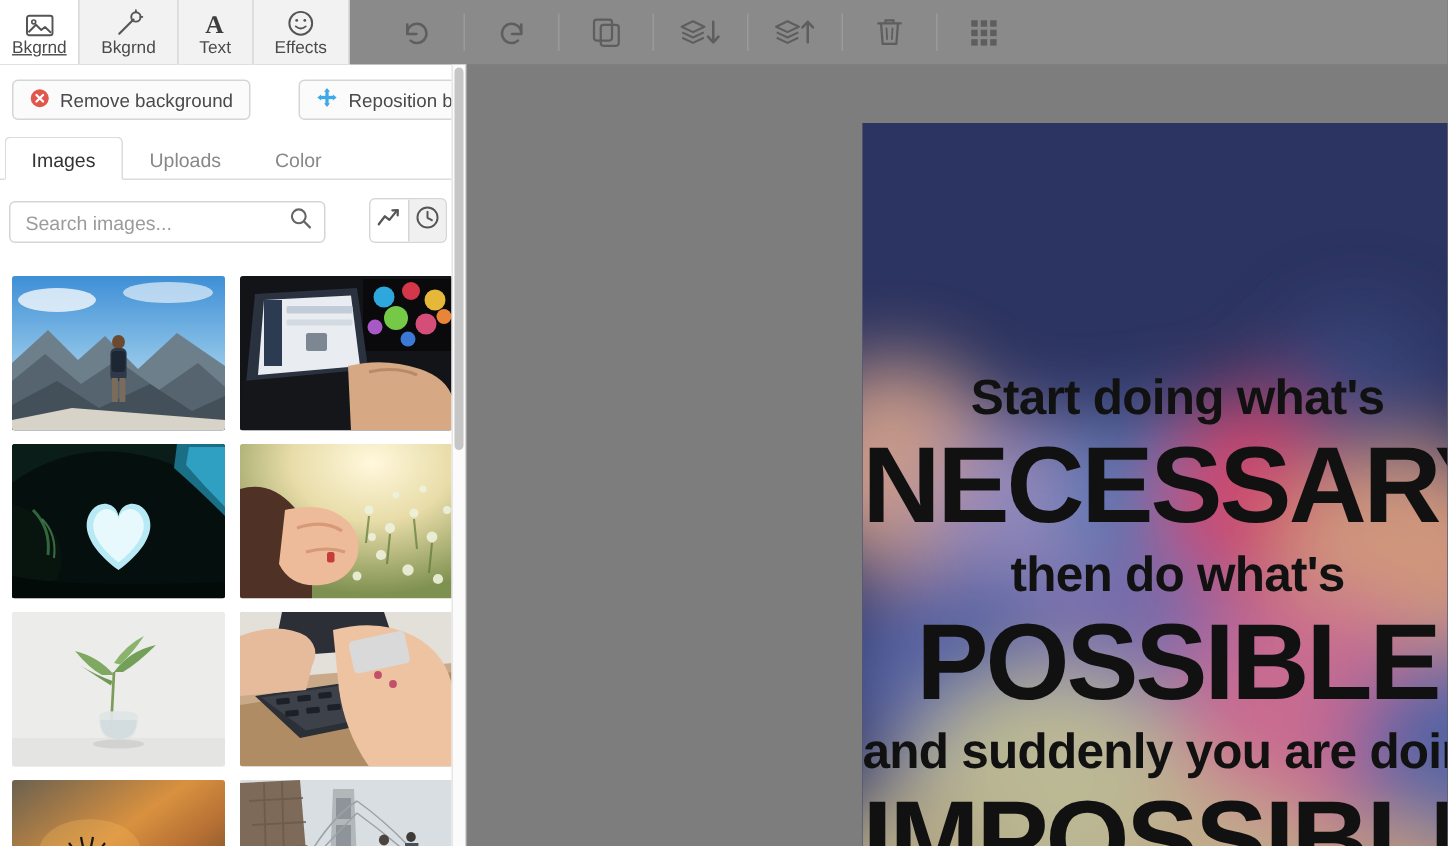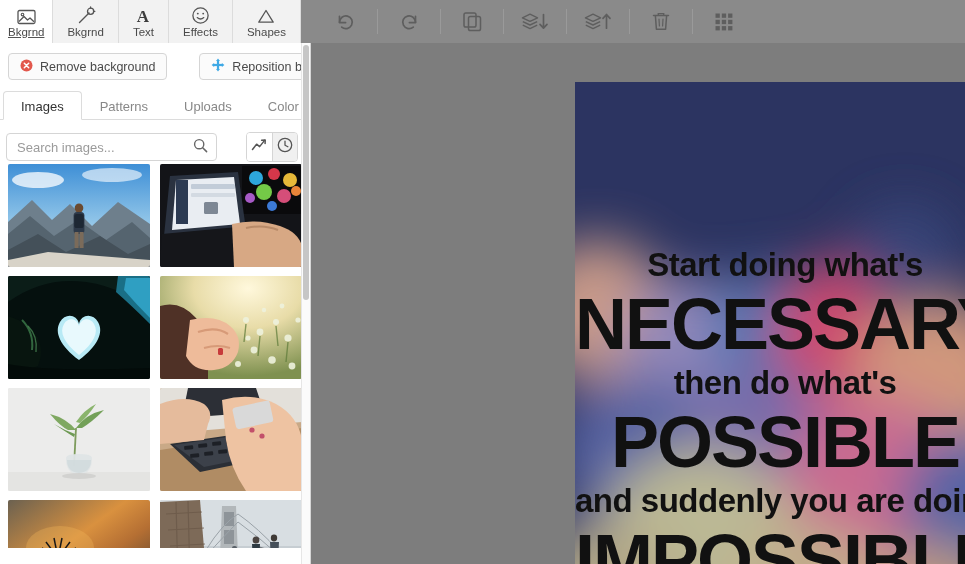--- a/index.html
+++ b/index.html
@@ -59,21 +59,21 @@
   }
   .subtab {
     padding:0 17px; height:29px; line-height:29px; font-size:13px; color:#888;
     cursor:pointer; border:1px solid transparent; border-bottom:none;
     border-radius:4px 4px 0 0; position:relative; top:1px;text-align:center;
   }
   .subtab.active {
     color:#333; background:#fff; border-color:#dcdcdc; border-bottom:1px solid #fff;
   }
 
-  .searchrow { display:flex; align-items:center; gap:16px; padding:12px 12px 2px 6px; }
+  .searchrow { display:flex; align-items:flex-end; gap:16px; padding:12px 12px 22px 6px; }
   .searchbox {
     flex:1; height:28px; border:1px solid #d5d5d5; border-radius:4px;
     display:flex; align-items:center; padding:0 8px 0 10px; background:#fff;
     margin-right:13px;
   }
   .searchbox input {
     flex:1; border:none; outline:none; font-size:13px; color:#555;
     font-family:"Liberation Sans", sans-serif; background:transparent;
   }
   .searchbox input::placeholder { color:#9b9b9b; }
@@ -169,28 +169,20 @@
           <svg width="19" height="19" viewBox="0 0 19 19">
             <circle cx="9.5" cy="9.5" r="7.6" fill="none" stroke="#555" stroke-width="1.3"></circle>
             <circle cx="6.8" cy="7.6" r="0.95" fill="#555"></circle>
             <circle cx="12.2" cy="7.6" r="0.95" fill="#555"></circle>
             <path d="M6.2 11.6 Q9.5 14.4 12.8 11.6" fill="none" stroke="#555" stroke-width="1.25" stroke-linecap="round"></path>
           </svg>
         </span>
         <span class="t-lbl">Effects</span>
       </div>
 
-      <div class="tab">
-        <span class="t-ico">
-          <svg width="20" height="18" viewBox="0 0 20 18">
-            <path d="M10 3.5 L17.2 15.2 L2.8 15.2 Z" fill="none" stroke="#555" stroke-width="1.3" stroke-linejoin="round"></path>
-          </svg>
-        </span>
-        <span class="t-lbl">Shapes</span>
-      </div>
 
     </div>
 
     <div class="tools">
 
       <div class="tool sep">
         <span>
           <svg width="22" height="20" viewBox="0 0 22 20">
             <path d="M4.5 10.2 a6.4 6.4 0 1 1 2.2 4.9" fill="none" stroke="#5e5e5e" stroke-width="1.7" stroke-linecap="round"></path>
             <path d="M4.5 4.3 L4.5 10.6 L10.6 10.6" fill="none" stroke="#5e5e5e" stroke-width="1.7" stroke-linecap="round" stroke-linejoin="round"></path>
@@ -292,21 +284,20 @@
             <rect x="5.9" y="2.8" width="2.2" height="8.4" fill="#3fa9e5"></rect>
             <rect x="2.8" y="5.9" width="8.4" height="2.2" fill="#3fa9e5"></rect>
           </svg>
         </span>
         <span>Reposition background</span>
       </div>
     </div>
 
     <div class="tabstrip">
       <div class="subtab active"><span>Images</span></div>
-      <div class="subtab"><span>Patterns</span></div>
       <div class="subtab"><span>Uploads</span></div>
       <div class="subtab"><span>Color</span></div>
     </div>
 
     <div class="searchrow">
       <div class="searchbox">
         <input type="text" placeholder="Search images..." style="">
         <span>
           <svg width="15" height="15" viewBox="0 0 15 15">
             <circle cx="6.2" cy="6.2" r="4.6" fill="none" stroke="#666" stroke-width="1.4"></circle>

